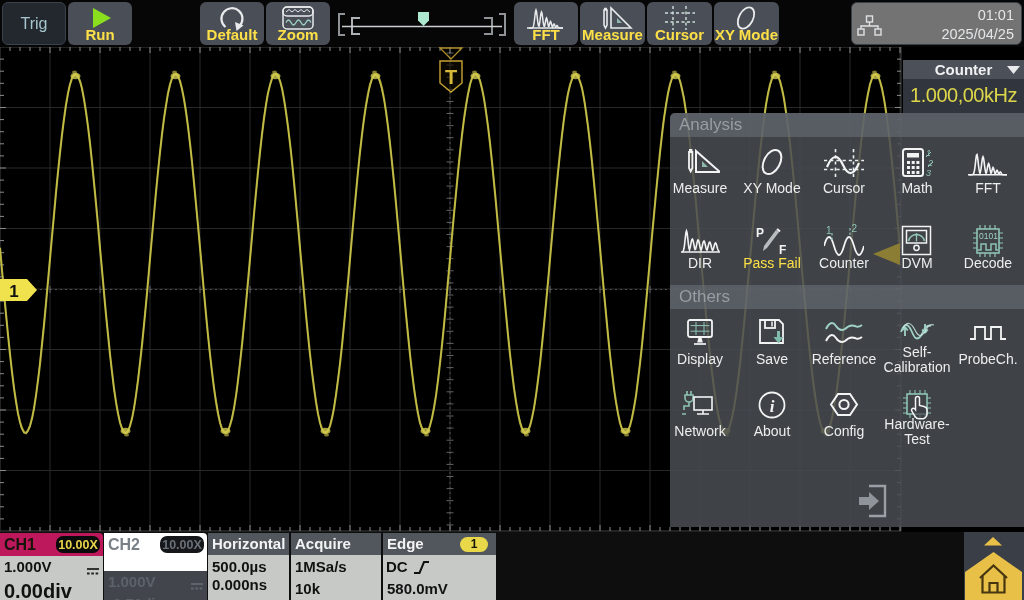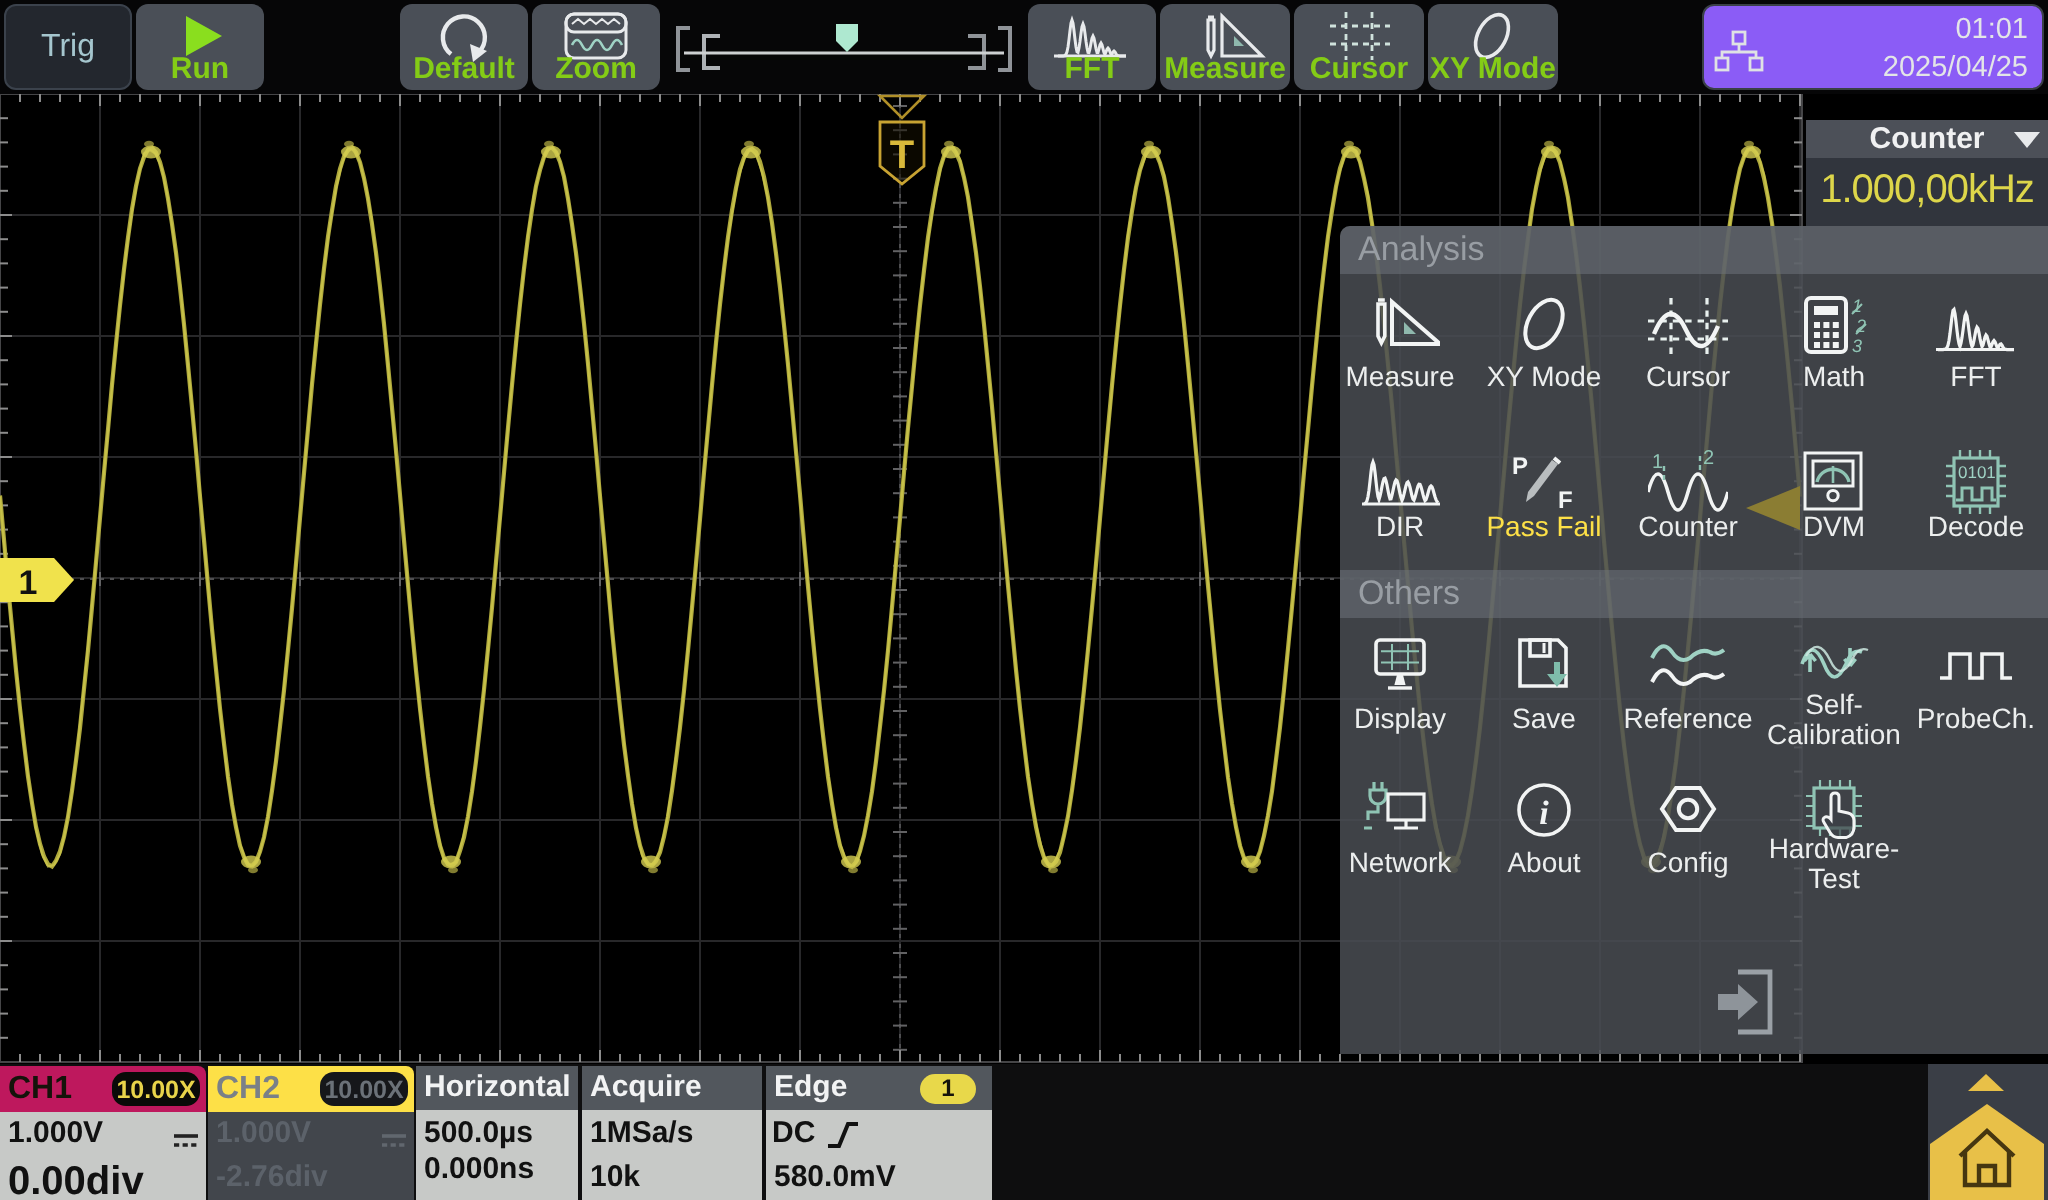--- a/index.html
+++ b/index.html
@@ -1,20 +1,20 @@
 <!DOCTYPE html>
 <html><head><meta charset="utf-8">
 <style>
 * { margin:0; padding:0; }
 html,body { width:1024px; height:600px; background:#000; overflow:hidden; font-family:"Liberation Sans",sans-serif; }
 #stage { position:absolute; left:0; top:0; width:1024px; height:600px; }
 .tbtn { position:absolute; top:2px; height:43px; background:#4a4f57; border-radius:6px; }
 .tbtn.trig { background:#23272e; border:1px solid #3b424c; box-sizing:border-box; }
 .tic { position:absolute; left:0; top:3px; }
-.tlab { position:absolute; left:0; bottom:2px; width:100%; text-align:center; color:#84cc16; font-size:15px; font-weight:bold; }
+.tlab { position:absolute; left:0; bottom:2px; width:100%; text-align:center; color:#fde047; font-size:15px; font-weight:bold; }
 </style></head>
 <body>
 <div id="stage">
 <svg style="position:absolute;left:0;top:0;z-index:1" width="1024" height="600" viewBox="0 0 1024 600">
 <rect x="0" y="47" width="901" height="484" fill="#000"></rect>
 <line x1="50" y1="47" x2="50" y2="531" stroke="#28282a" stroke-width="1"></line>
       <line x1="100" y1="47" x2="100" y2="531" stroke="#28282a" stroke-width="1"></line>
       <line x1="150" y1="47" x2="150" y2="531" stroke="#28282a" stroke-width="1"></line>
       <line x1="200" y1="47" x2="200" y2="531" stroke="#28282a" stroke-width="1"></line>
       <line x1="250" y1="47" x2="250" y2="531" stroke="#28282a" stroke-width="1"></line>
@@ -460,21 +460,21 @@
           <line x1="39" y1="1" x2="39" y2="25"></line>
         </svg>
         <div class="tlab">Cursor</div>
       </div>
 <div class="tbtn" style="left:714px;width:65px">
         <svg class="tic" width="64" height="26" fill="none" stroke="#e8eaec" stroke-width="1.8">
           <ellipse cx="32" cy="13" rx="7" ry="11.5" transform="rotate(28 32 13)"></ellipse>
         </svg>
         <div class="tlab">XY Mode</div>
       </div>
-<div style="position:absolute;left:851px;top:2px;width:171px;height:43px;background:#8b5cf6;border:1px solid #3a4047;border-radius:6px;box-sizing:border-box">
+<div style="position:absolute;left:851px;top:2px;width:171px;height:43px;background:#737373;border:1px solid #3a4047;border-radius:6px;box-sizing:border-box">
 <svg style="position:absolute;left:5px;top:12px" width="26" height="22" fill="none" stroke="#dfe2e4" stroke-width="1.4">
 <rect x="9.5" y="1" width="6" height="6"></rect>
           <rect x="1" y="14" width="6" height="6"></rect>
           <rect x="18" y="14" width="6" height="6"></rect>
 <path d="M12.5,7 v4 M4,14 v-3 h17 v3"></path>
         </svg>
 <div style="position:absolute;right:7px;top:3px;text-align:right;color:#e3e5e7;font-size:14.5px;line-height:18.5px">01:01<br>2025/04/25</div>
 </div>
 </div>
 <div style="position:absolute;left:903px;top:60px;width:121px;height:53px;z-index:4">
@@ -664,21 +664,21 @@
 <span style="position:absolute;left:4px;top:2px;font-size:15px;font-weight:bold;color:#111">1.000V</span>
 <span style="position:absolute;right:4px;top:6px"><svg width="12" height="9">
               <path d="M0,2 h12" stroke="#222" stroke-width="1.8"></path>
               <path d="M0,6.5 h2.6 m1.7,0 h2.6 m1.7,0 h2.6" stroke="#222" stroke-width="1.8"></path>
             </svg></span>
 <span style="position:absolute;left:4px;top:24px;font-size:20px;font-weight:bold;color:#111">0.00div</span>
         </div>
       </div>
 
 <div style="position:absolute;left:104px;top:1px;width:103px;height:67px">
-<div style="height:23px;background:#fde047;border-radius:0 4px 0 0;position:relative">
+<div style="height:38px;background:#ffffff;border-radius:0 4px 0 0;position:relative">
 <span style="position:absolute;left:4px;top:3px;font-size:16px;font-weight:bold;color:#7a8088">CH2</span>
 <span style="position:absolute;left:56px;top:2.5px;width:44px;height:17.5px;background:#16171a;border-radius:7px;color:#6b7178;font-size:12.5px;font-weight:bold;text-align:center;line-height:18px">10.00X</span>
         </div>
 <div style="height:44px;background:#42464c;position:relative">
 <span style="position:absolute;left:4px;top:2px;font-size:15px;font-weight:bold;color:#5c626a">1.000V</span>
 <span style="position:absolute;right:4px;top:6px"><svg width="12" height="9">
               <path d="M0,2 h12" stroke="#61676e" stroke-width="1.8"></path>
               <path d="M0,6.5 h2.6 m1.7,0 h2.6 m1.7,0 h2.6" stroke="#61676e" stroke-width="1.8"></path>
             </svg></span>
 <span style="position:absolute;left:4px;top:24px;font-size:15px;font-weight:bold;color:#5c626a">-2.76div</span>

